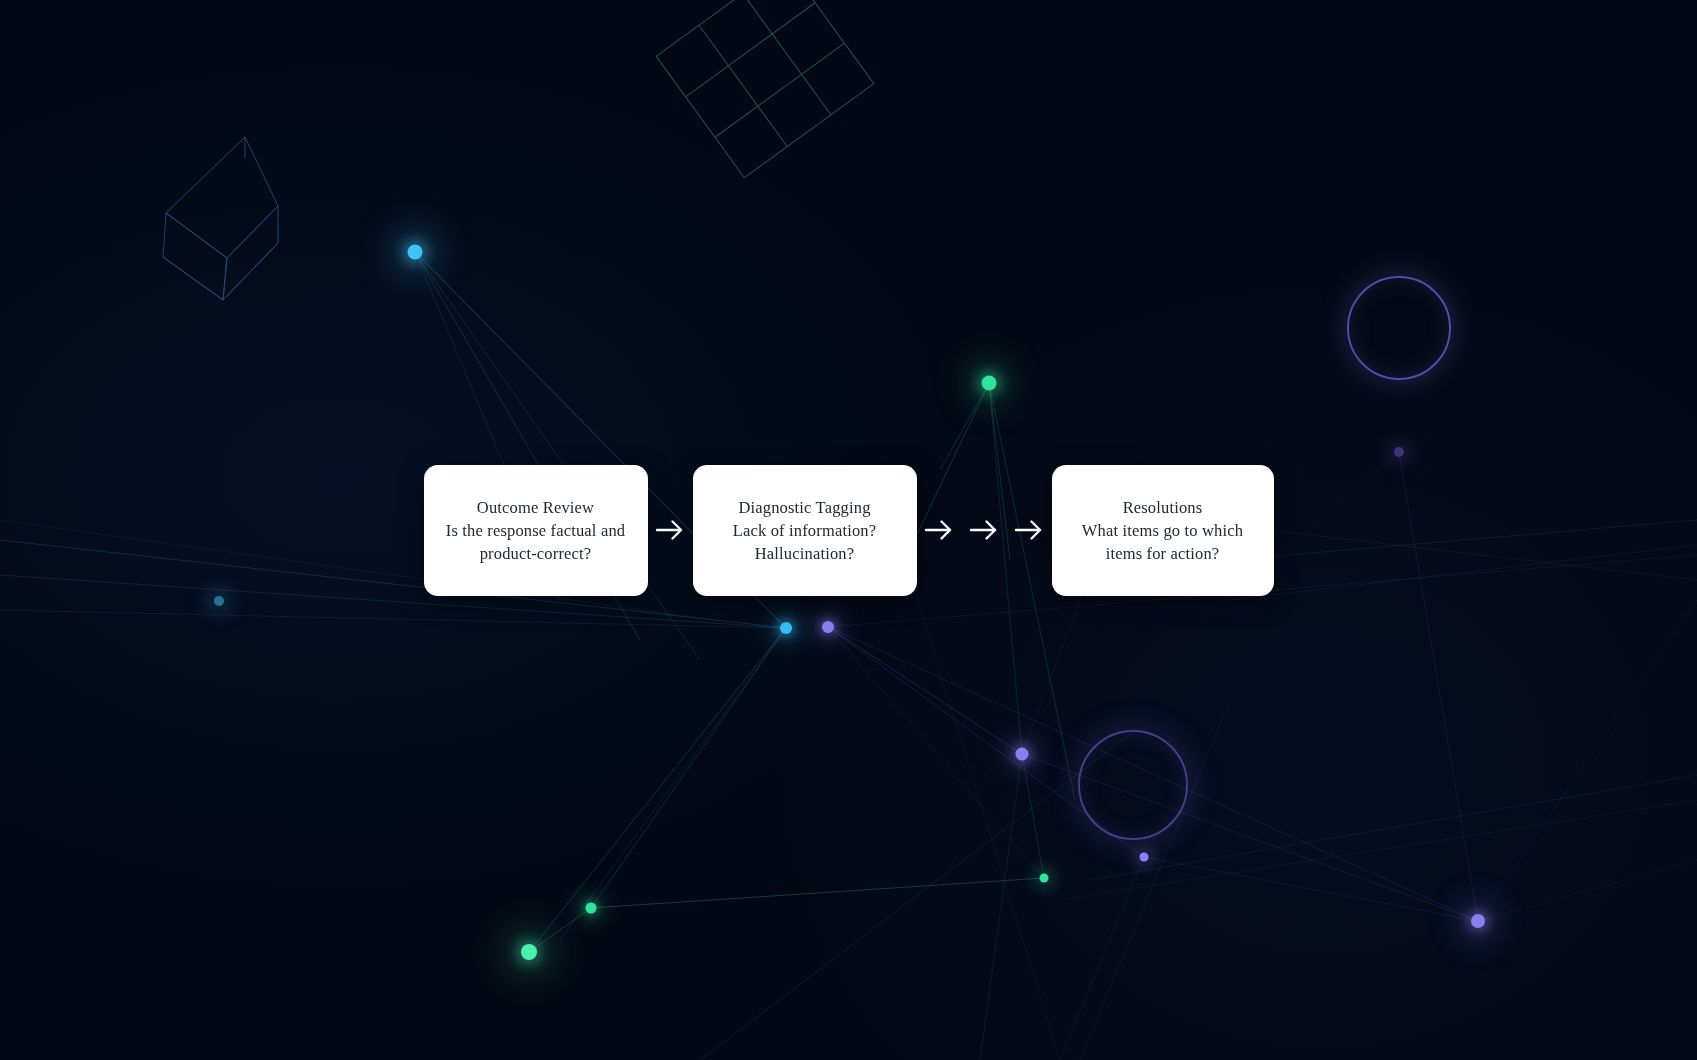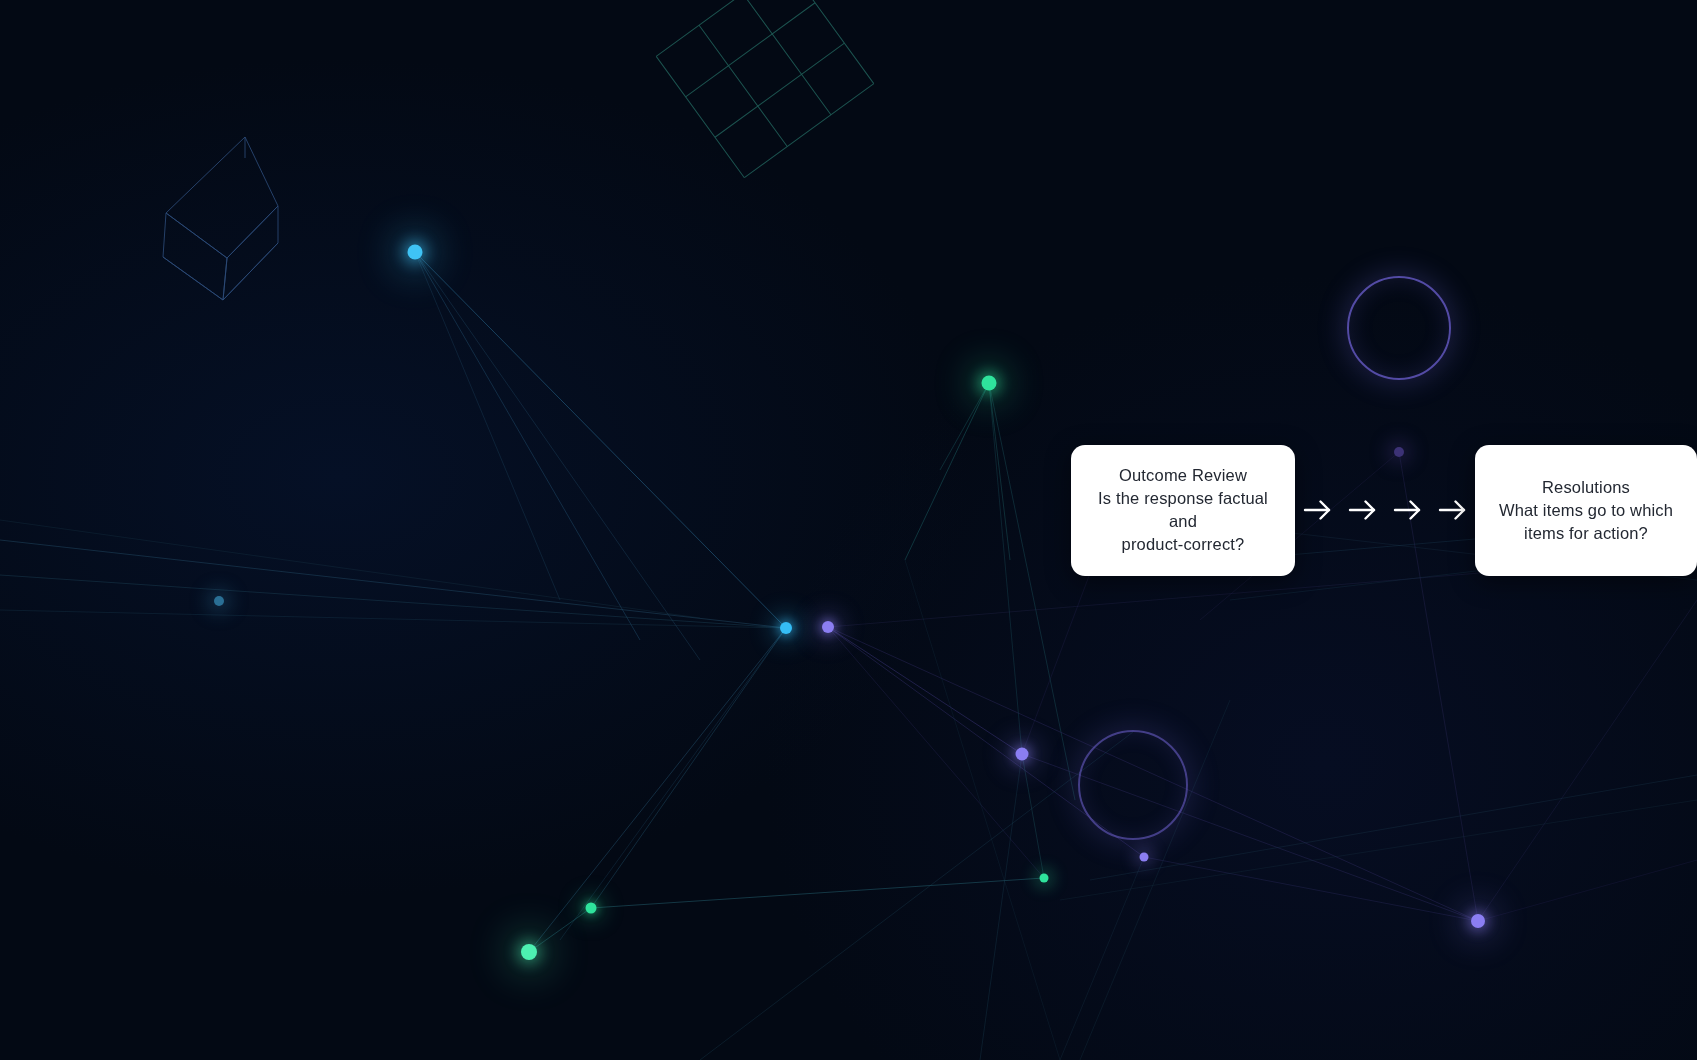--- a/index.html
+++ b/index.html
@@ -49,28 +49,29 @@
     position: absolute;
     border-radius: 50%;
     transform: translate(-50%, -50%);
     pointer-events: none;
   }
 
   
   #flow-row {
     position: absolute;
     left: 0;
-    top: 444px;
+    top: 464px;
     width: 1697px;
     height: 132px;
     display: flex;
     flex-direction: row;
     align-items: center;
-    justify-content: flex-end;
+    justify-content: center;
     gap: 0;
+    font-family: Liberation Serif, serif;
   }
 
   .card {
     background: #ffffff;
     border-radius: 14px;
     box-sizing: border-box;
     display: flex;
     align-items: center;
     justify-content: center;
     text-align: center;
@@ -245,20 +246,25 @@
 product-correct?</div>
     </div>
 
     <div class="arrow">
       <svg width="30" height="22" viewBox="0 0 30 22" fill="none" stroke="#ffffff" stroke-width="2.4" stroke-linecap="round" stroke-linejoin="round">
         <path d="M2 11 H26"></path>
         <path d="M17.5 2.5 L26 11 L17.5 19.5"></path>
       </svg>
     </div>
 
+    <div class="card card-2">
+      <div class="card-text">Diagnostic Tagging
+Lack of information?
+Hallucination?</div>
+    </div>
 
     <div class="arrow">
       <svg width="30" height="22" viewBox="0 0 30 22" fill="none" stroke="#ffffff" stroke-width="2.4" stroke-linecap="round" stroke-linejoin="round">
         <path d="M2 11 H26"></path>
         <path d="M17.5 2.5 L26 11 L17.5 19.5"></path>
       </svg>
     </div>
 
 
     <div class="arrow">

